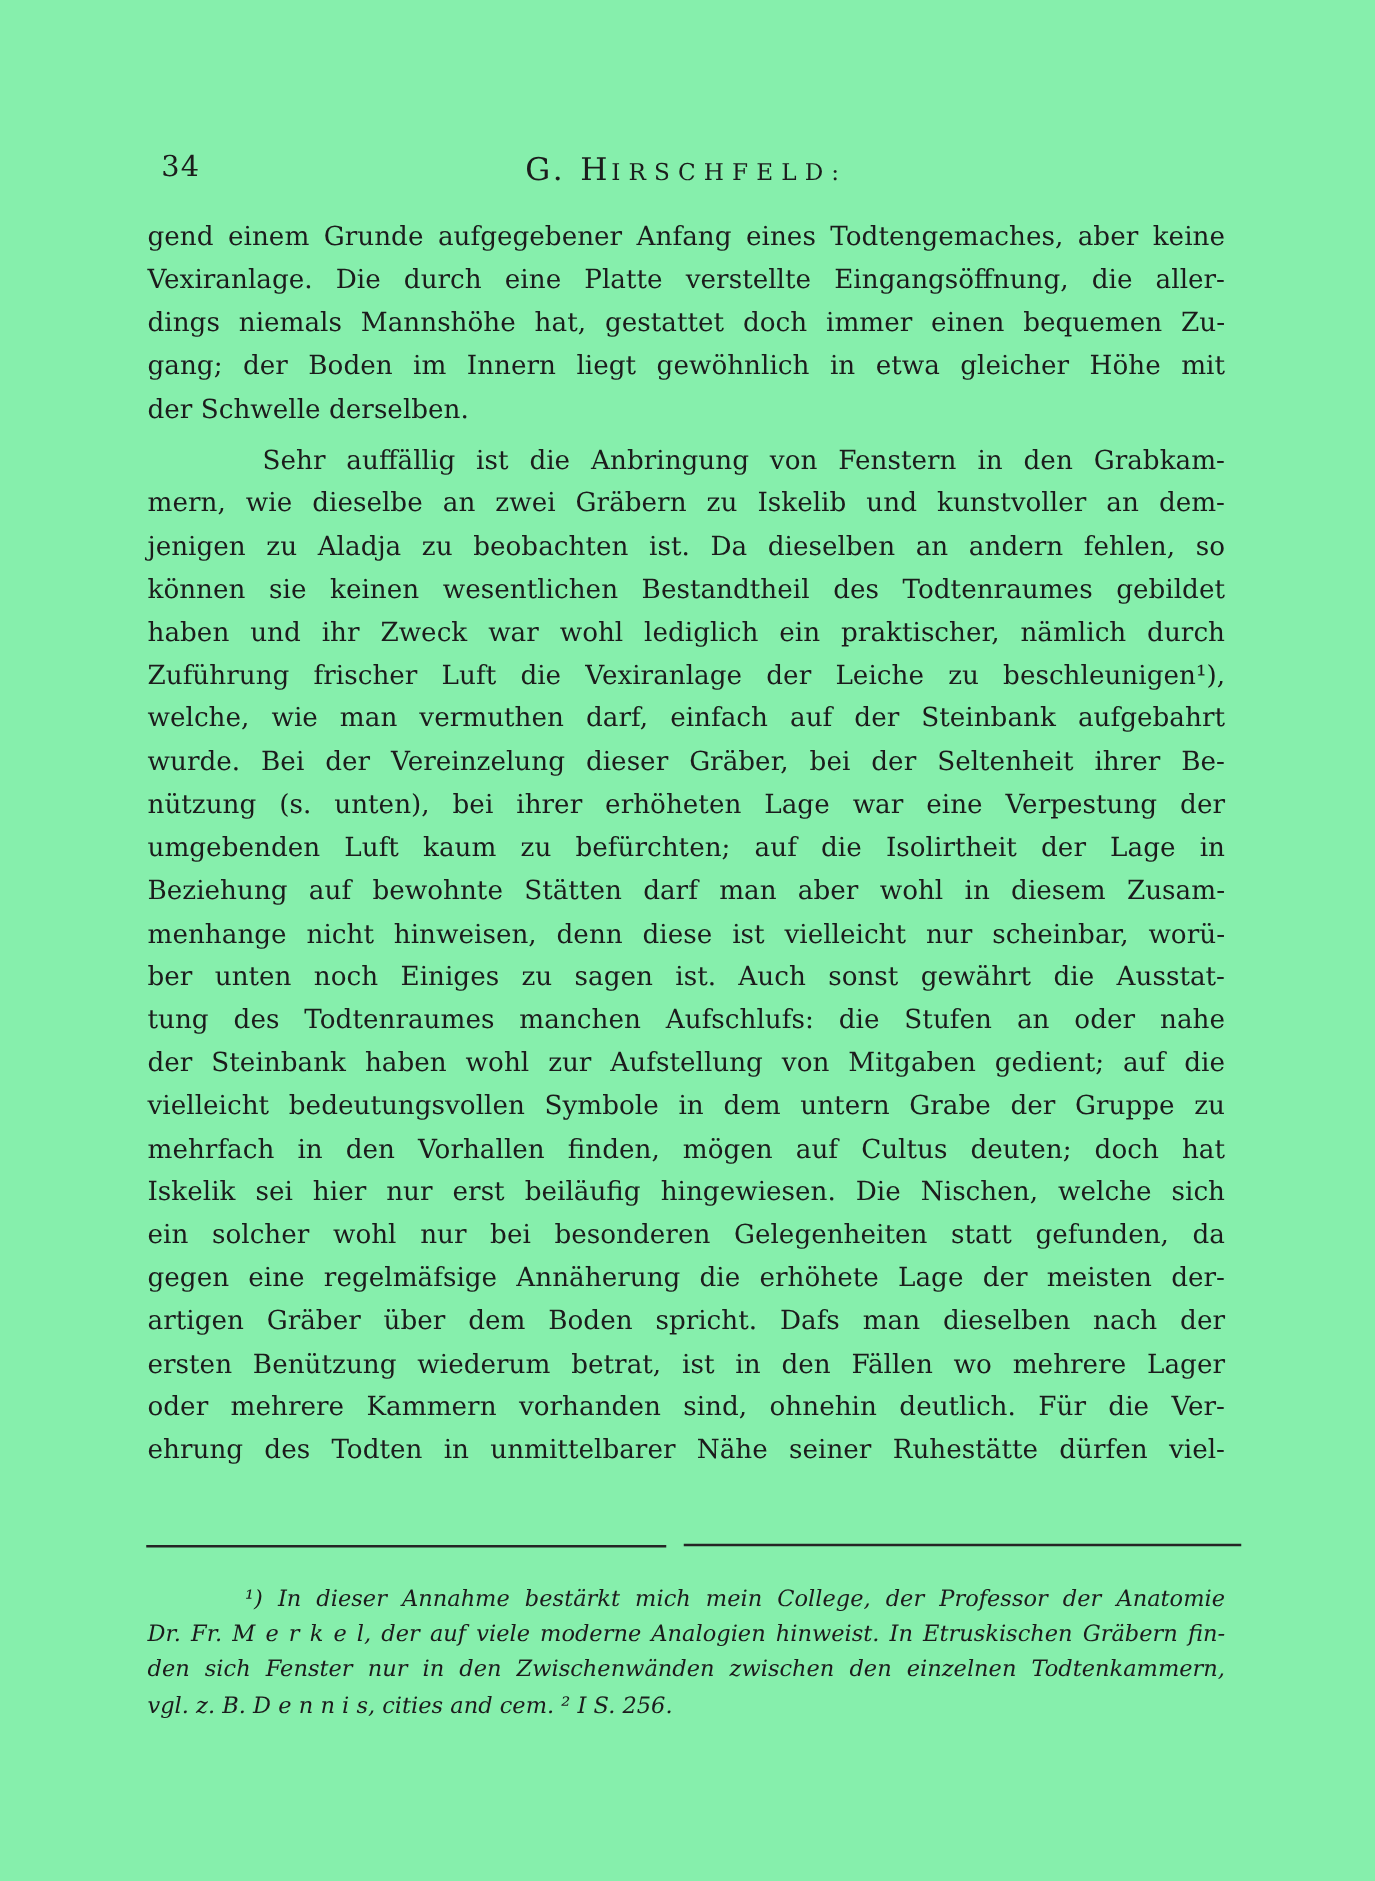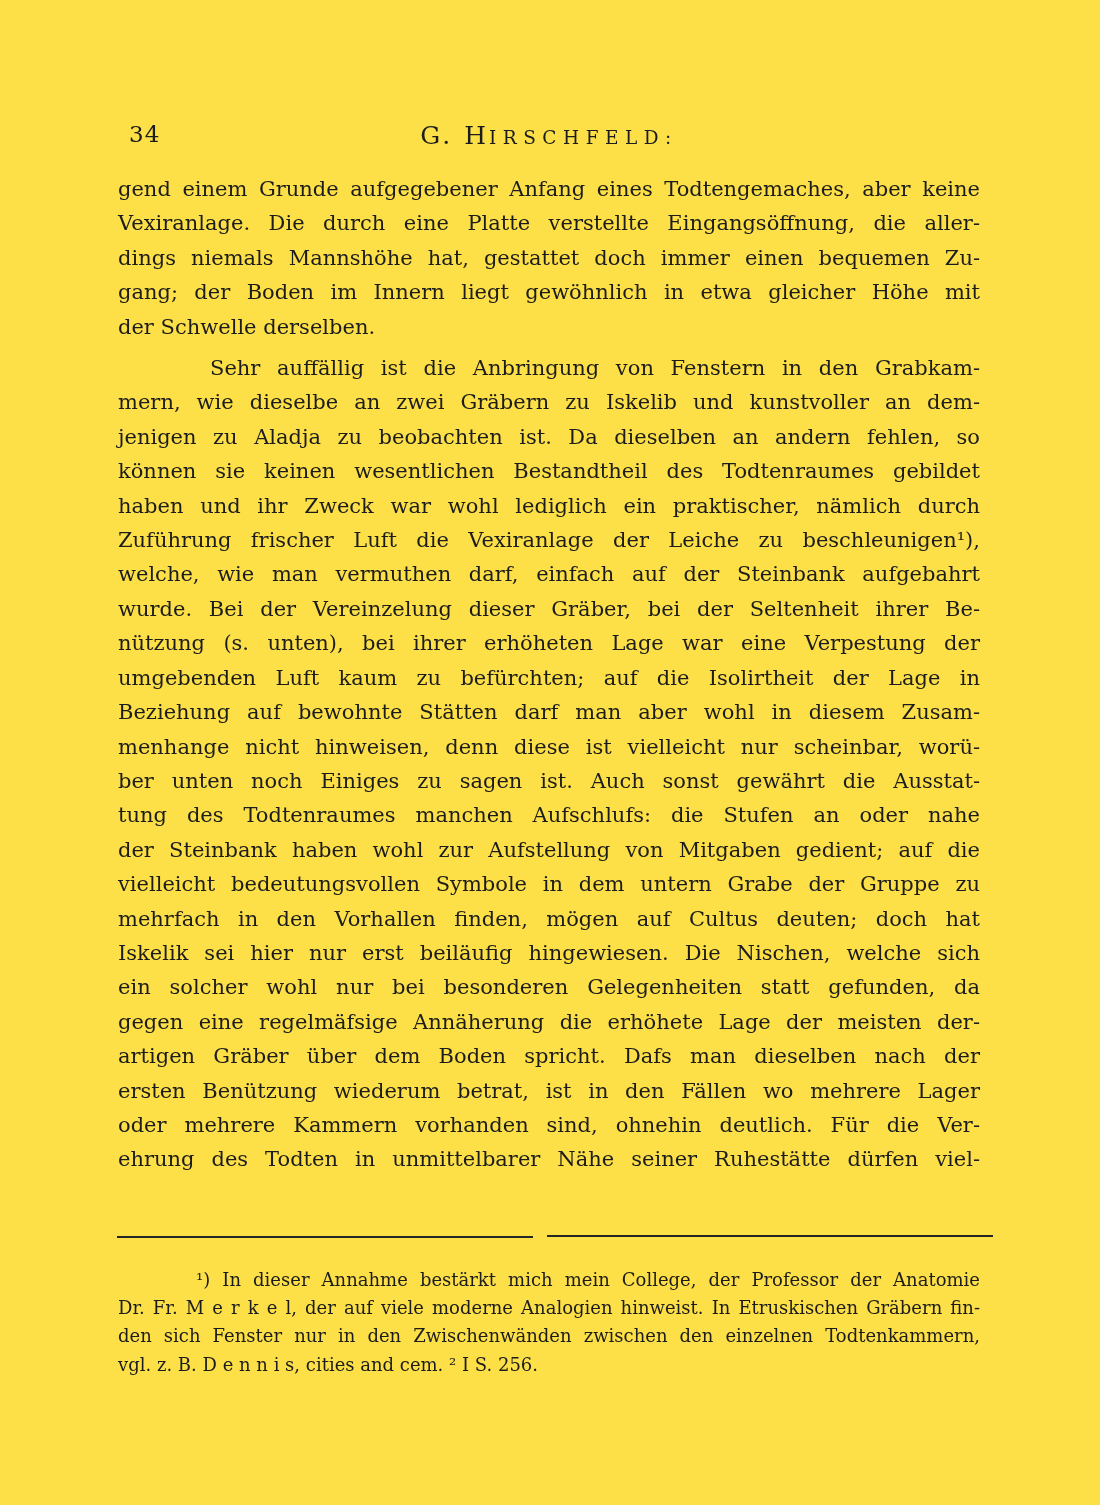--- a/index.html
+++ b/index.html
@@ -4,21 +4,21 @@
 <style>
   html, body {
     margin: 0;
     padding: 0;
     background: #ffffff;
   }
   .page {
     position: relative;
     width: 1100px;
     height: 1505px;
-    background: #fde047;
+    background: #86efac;
     color: #1c1c1c;
     font-family: "DejaVu Serif", "Liberation Serif", serif;
     overflow: hidden;
   }
   .page-number {
     position: absolute;
     left: 129px;
     top: 121px;
     font-size: 23px;
     letter-spacing: 1px;
@@ -80,20 +80,21 @@
     height: 2px;
     background: #252525;
   }
   .footnote {
     position: absolute;
     left: 118px;
     top: 1266px;
     width: 862px;
     font-size: 18px;
     line-height: 28.2px;
+    font-style: italic;
   }
   .footnote.indent-first .line:first-child {
     text-indent: 78px;
   }
 </style>
 </head>
 <body>
 
 <div class="page">
 

